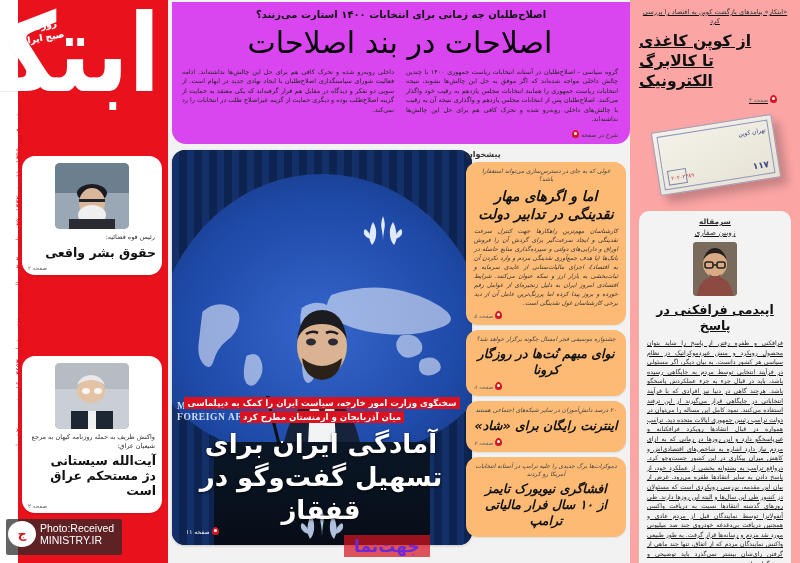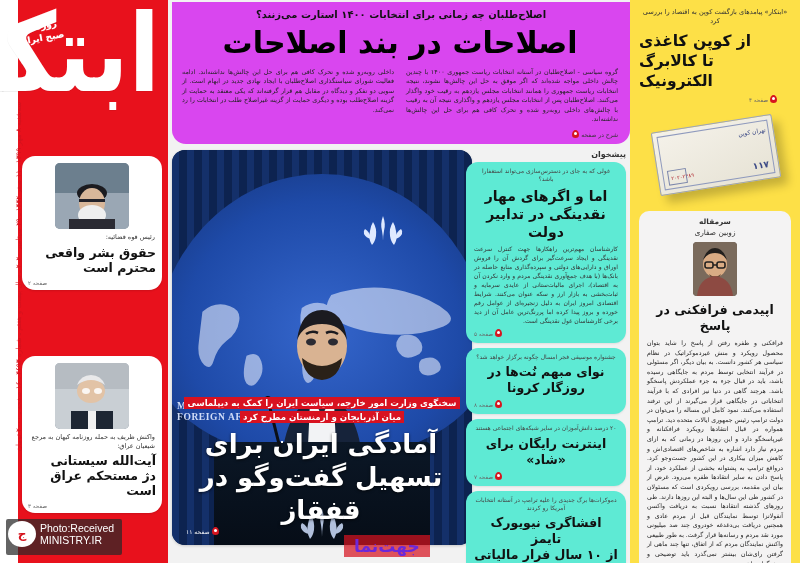--- a/index.html
+++ b/index.html
@@ -75,21 +75,21 @@
   .lead{
     position:absolute;left:4px;top:2px;width:458px;height:142px;
     background:#d946ef;border-radius:0 0 14px 14px;
   }
   .lead-kicker{
     position:absolute;right:14px;top:7px;width:430px;text-align:center;
     font-size:10px;font-weight:bold;color:#111;direction:rtl;
   }
   .lead-head{
     position:absolute;right:10px;top:22px;width:440px;text-align:center;
-    font-size:30px;font-weight:bold;color:#000;direction:rtl;line-height:38px;
+    font-size:30px;font-weight:normal;color:#000;direction:rtl;line-height:38px;
     letter-spacing:-.5px;
   }
   .lead-body{
     position:absolute;right:12px;top:66px;width:436px;direction:rtl;
     column-count:2;column-gap:12px;
     font-size:6.4px;line-height:9.4px;color:#222;text-align:justify;
   }
   .lead-more{
     position:absolute;right:12px;bottom:6px;
     font-size:6px;color:#333;direction:rtl;
@@ -160,35 +160,35 @@
   .watermark{
     position:absolute;left:176px;bottom:6px;
     background:rgba(214,20,32,.72);color:#6d28d9;
     font-size:17px;font-weight:bold;padding:1px 10px;direction:rtl;
     letter-spacing:1px;
   }
 
   
   .mid{position:absolute;left:466px;top:150px;width:160px;}
   .mid-card{
-    background:#5eead4;border-radius:12px;margin-bottom:5px;
-    padding:5px 8px 6px;box-shadow:0 1px 2px rgba(0,0,0,.08);
+    background:#fdba74;border-radius:12px;margin-bottom:5px;
+    padding:5px 8px 6px;box-shadow:0 1px 2px rgba(0,0,0,.08);font-style:italic;
   }
   .pishkhan-tab{
-    position:absolute;left:466px;top:150px;width:160px;text-align:right;
+    position:absolute;left:466px;top:150px;width:160px;text-align:left;
     font-size:8px;font-weight:bold;color:#333;direction:rtl;
   }
   .mid-kicker{font-size:6px;line-height:8.4px;color:#444;text-align:center;direction:rtl;}
   .mid-title{font-size:14px;line-height:18px;font-weight:bold;color:#111;text-align:center;direction:rtl;margin:3px 0 2px;letter-spacing:-.3px;}
   .mid-title.sm{font-size:12.5px;line-height:16px;}
   .mid-body{font-size:6.1px;line-height:9px;color:#333;direction:rtl;text-align:justify;margin-top:3px;}
   .mid-page{font-size:5.6px;color:#666;direction:rtl;text-align:left;margin-top:3px;}
 
   
-  .right{position:absolute;left:630px;top:0;width:170px;height:563px;background:#fde047;}
+  .right{position:absolute;left:630px;top:0;width:170px;height:563px;background:#fca5a5;text-decoration:underline;}
   .right-top{padding:8px 9px 0;}
   .r-kicker{font-size:6.6px;line-height:9px;color:#333;text-align:center;direction:rtl;}
   .r-title{font-size:15.5px;line-height:20px;font-weight:bold;color:#111;text-align:left;direction:rtl;margin-top:5px;letter-spacing:-.4px;}
   .r-page{font-size:5.6px;color:#666;direction:rtl;text-align:right;margin-top:3px;padding-right:12px;}
   .coupon{
     position:relative;margin:6px auto 0;width:140px;height:92px;
   }
   .coupon-note{
     position:absolute;left:10px;top:14px;width:120px;height:62px;
     background:linear-gradient(160deg,#f5f2ea,#e6e2d4);
@@ -259,21 +259,20 @@
           <ellipse cx="37" cy="30" rx="15" ry="9" fill="#1b1b1f"></ellipse>
           <ellipse cx="37" cy="40" rx="13" ry="15" fill="#d8b79a"></ellipse>
           <ellipse cx="37" cy="52" rx="14" ry="10" fill="#efefef"></ellipse>
           <rect x="14" y="56" width="46" height="12" fill="#2b2b33"></rect>
           <rect x="24" y="36" width="26" height="3" fill="#22222a"></rect>
         </svg>
       </div>
       <div class="kicker">رئیس قوه قضائیه:</div>
       <div class="title">
         <div>حقوق بشر واقعی</div>
-        <div>محترم است</div>
       </div>
       <div class="pagebadge">صفحه ۲</div>
     </div>
 
     <div class="rail-card" style="top:356px;">
       <div class="ph">
         <svg viewBox="0 0 74 66" width="74" height="66" aria-hidden="true">
           <rect width="74" height="66" fill="#c9cfd4"></rect>
           <rect x="0" y="0" width="74" height="26" fill="#b6bcc2"></rect>
           <ellipse cx="36" cy="28" rx="14" ry="12" fill="#e2c3a6"></ellipse>

